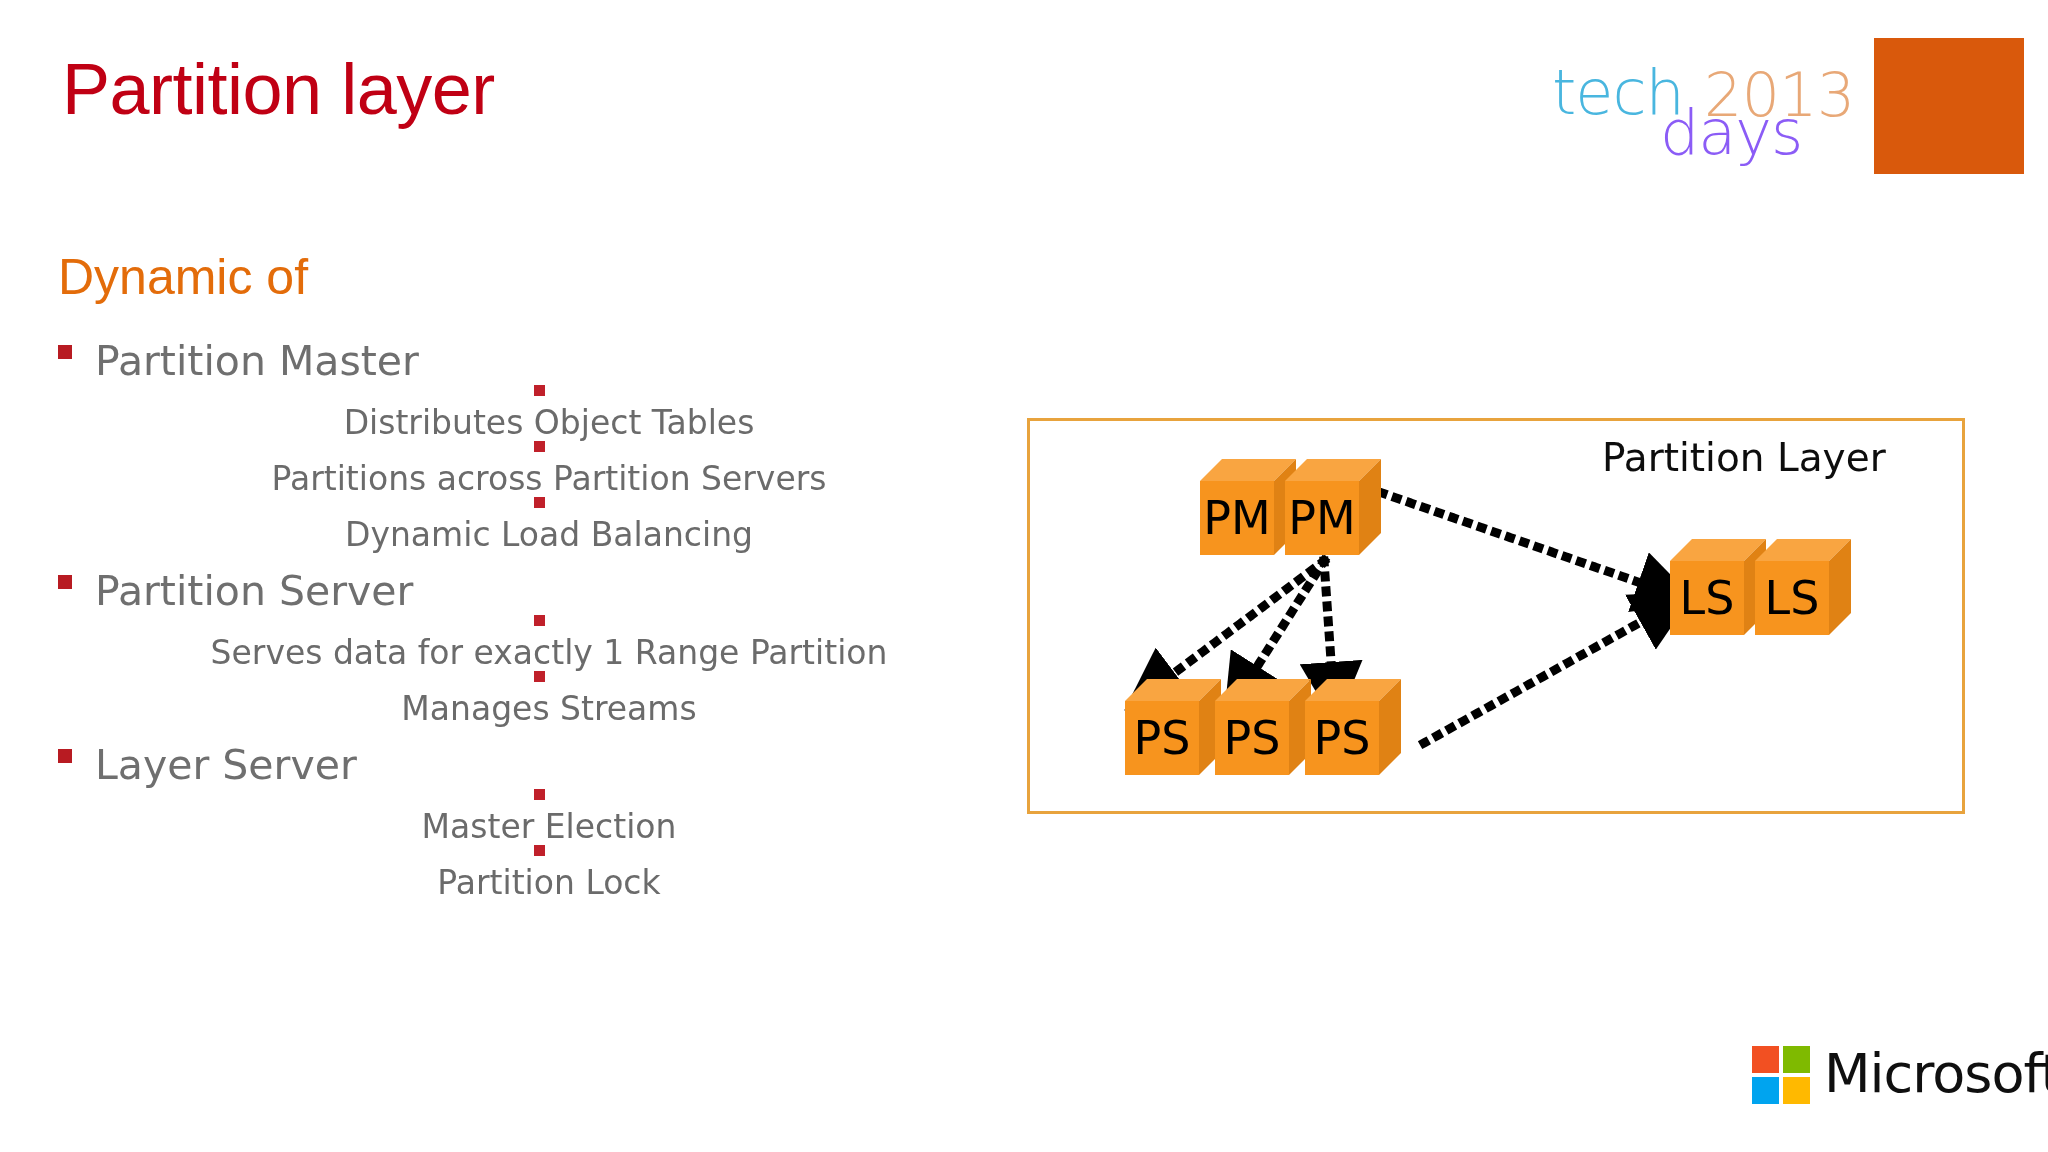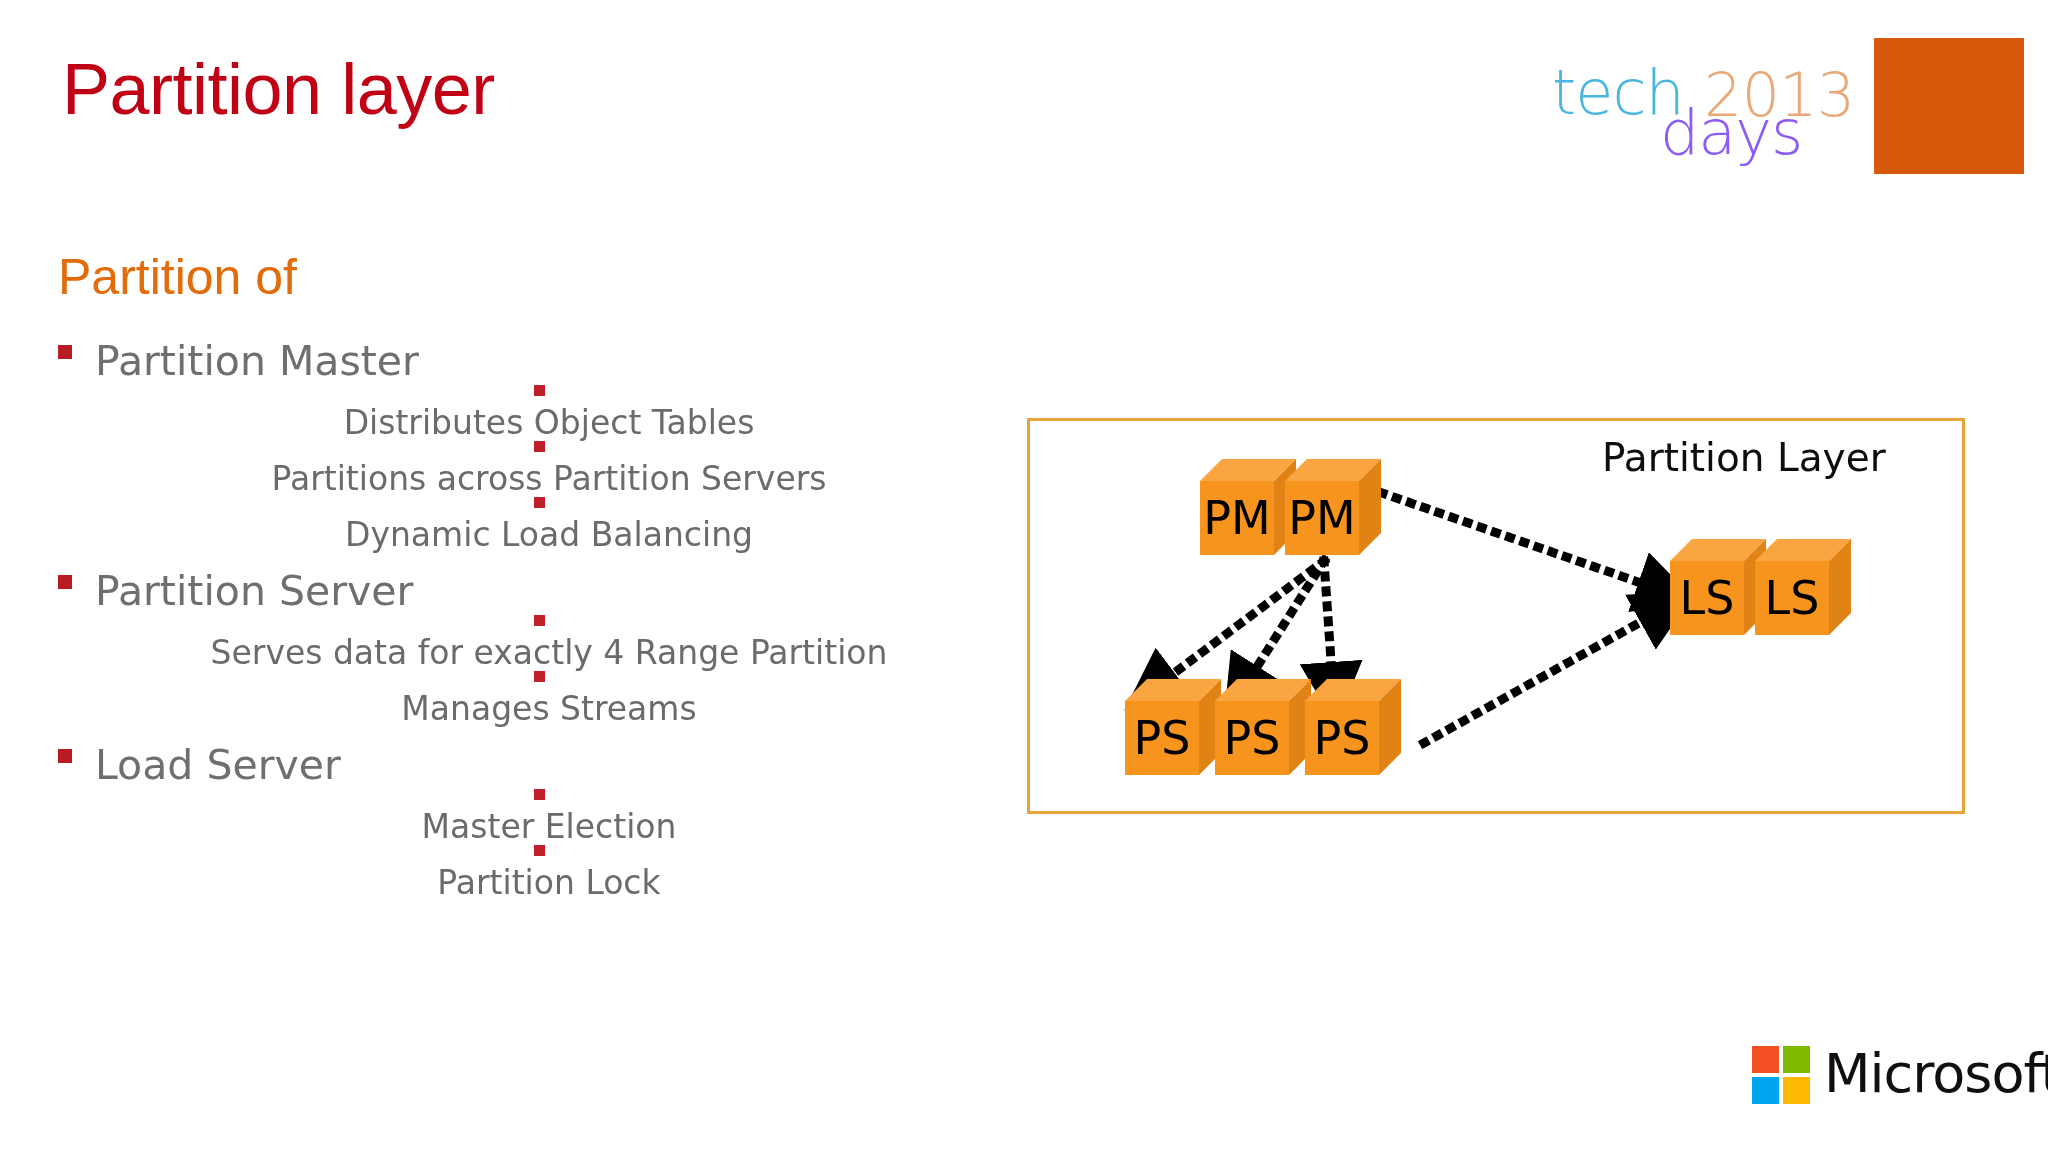--- a/index.html
+++ b/index.html
@@ -215,21 +215,21 @@
 
 <div id="slide-title">Partition layer</div>
 
 <div id="techdays-logo">
   <span id="techdays-word-tech">tech</span>
   <span id="techdays-year">2013</span>
   <span id="techdays-word-days">days</span>
   <div id="techdays-square"></div>
 </div>
 
-<div id="content-heading">Partition of</div>
+<div id="content-heading">Dynamic of</div>
 
 <div id="bullet-list">
     <div class="bullet-row level1">
       <span class="bullet-marker"></span>
       <span class="bullet-text">Partition Master</span>
     </div>
     <div class="bullet-row level2">
       <span class="bullet-marker"></span>
       <span class="bullet-text">Distributes Object Tables</span>
     </div>
@@ -240,29 +240,29 @@
     <div class="bullet-row level2">
       <span class="bullet-marker"></span>
       <span class="bullet-text">Dynamic Load Balancing</span>
     </div>
     <div class="bullet-row level1">
       <span class="bullet-marker"></span>
       <span class="bullet-text">Partition Server</span>
     </div>
     <div class="bullet-row level2">
       <span class="bullet-marker"></span>
-      <span class="bullet-text">Serves data for exactly 4 Range Partition</span>
+      <span class="bullet-text">Serves data for exactly 1 Range Partition</span>
     </div>
     <div class="bullet-row level2">
       <span class="bullet-marker"></span>
       <span class="bullet-text">Manages Streams</span>
     </div>
     <div class="bullet-row level1">
       <span class="bullet-marker"></span>
-      <span class="bullet-text">Load Server</span>
+      <span class="bullet-text">Layer Server</span>
     </div>
     <div class="bullet-row level2">
       <span class="bullet-marker"></span>
       <span class="bullet-text">Master Election</span>
     </div>
     <div class="bullet-row level2">
       <span class="bullet-marker"></span>
       <span class="bullet-text">Partition Lock</span>
     </div>
   </div>

